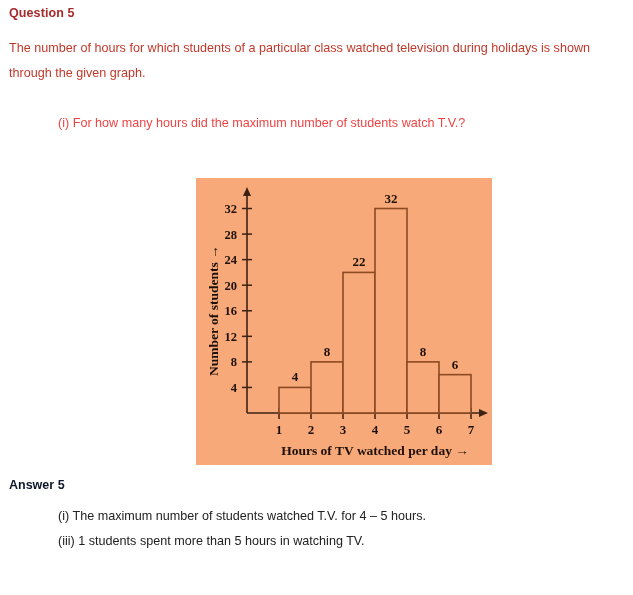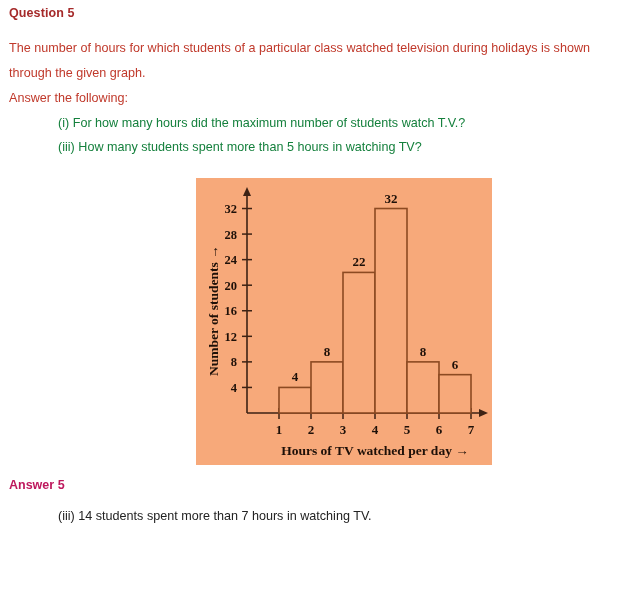--- a/index.html
+++ b/index.html
@@ -40,21 +40,21 @@
     margin: 0;
     width: 612px;
   }
   #question-body .lead-line {
     margin: 0;
   }
   #sub-questions {
     position: absolute;
     left: 58px;
     top: 111px;
-    color: #15803d;
+    color: #ef4444;
     font-size: 12.6px;
     line-height: 24px;
   }
   #sub-questions .sub-item {
     margin: 0;
     white-space: nowrap;
   }
 
   
   #chart-figure {
@@ -72,21 +72,21 @@
     height: 287px;
   }
 
   
   #answer-heading {
     position: absolute;
     left: 9px;
     top: 478px;
     font-size: 12.5px;
     font-weight: bold;
-    color: #be185d;
+    color: #0f172a;
   }
   #answer-list {
     position: absolute;
     left: 58px;
     top: 504px;
     color: #222222;
     font-size: 12.6px;
     line-height: 25px;
   }
   #answer-list .answer-item {
@@ -94,26 +94,24 @@
     white-space: nowrap;
   }
 </style>
 </head>
 <body>
 
 <div id="question-heading">Question 5</div>
 
 <div id="question-body">
   <p class="para">The number of hours for which students of a particular class watched television during holidays is shown through the given graph.</p>
-  <p class="lead-line">Answer the following:</p>
 </div>
 
 <div id="sub-questions">
   <p class="sub-item">(i) For how many hours did the maximum number of students watch T.V.?</p>
-  <p class="sub-item">(iii) How many students spent more than 5 hours in watching TV?</p>
 </div>
 
 <div id="chart-figure">
   <svg id="chart-svg" viewBox="0 0 296 287" xmlns="http://www.w3.org/2000/svg">
     <g id="chart-root">
         <line x1="51" y1="235" x2="51" y2="14" stroke="#3d2214" stroke-width="1.6"></line>
         <polygon points="51,9 47,18 55,18" fill="#3d2214"></polygon>
         <line x1="51" y1="235" x2="285" y2="235" stroke="#3d2214" stroke-width="1.6"></line>
         <polygon points="292,235 283,231 283,239" fill="#3d2214"></polygon>
         <line x1="46" y1="209.44" x2="56" y2="209.44" stroke="#3d2214" stroke-width="1.5"></line>
@@ -160,14 +158,15 @@
         <text x="259" y="190.66" font-family="&quot;Liberation Serif&quot;, serif" font-size="13" font-weight="bold" fill="#1e1008" text-anchor="middle">6</text>
         <text x="179" y="277" font-family="&quot;Liberation Serif&quot;, serif" font-size="13.5" font-weight="bold" fill="#1e1008" text-anchor="middle">Hours of TV watched per day →</text>
         <text x="0" y="0" font-family="&quot;Liberation Serif&quot;, serif" font-size="13.5" font-weight="bold" fill="#1e1008" text-anchor="middle" transform="translate(22,132.76) rotate(-90)">Number of students →</text>
       </g>
   </svg>
 </div>
 
 <div id="answer-heading">Answer 5</div>
 
 <div id="answer-list">
-  <p class="answer-item">(iii) 14 students spent more than 7 hours in watching TV.</p>
+  <p class="answer-item">(i) The maximum number of students watched T.V. for 4 – 5 hours.</p>
+  <p class="answer-item">(iii) 1 students spent more than 5 hours in watching TV.</p>
 </div>
 
 </body></html>

